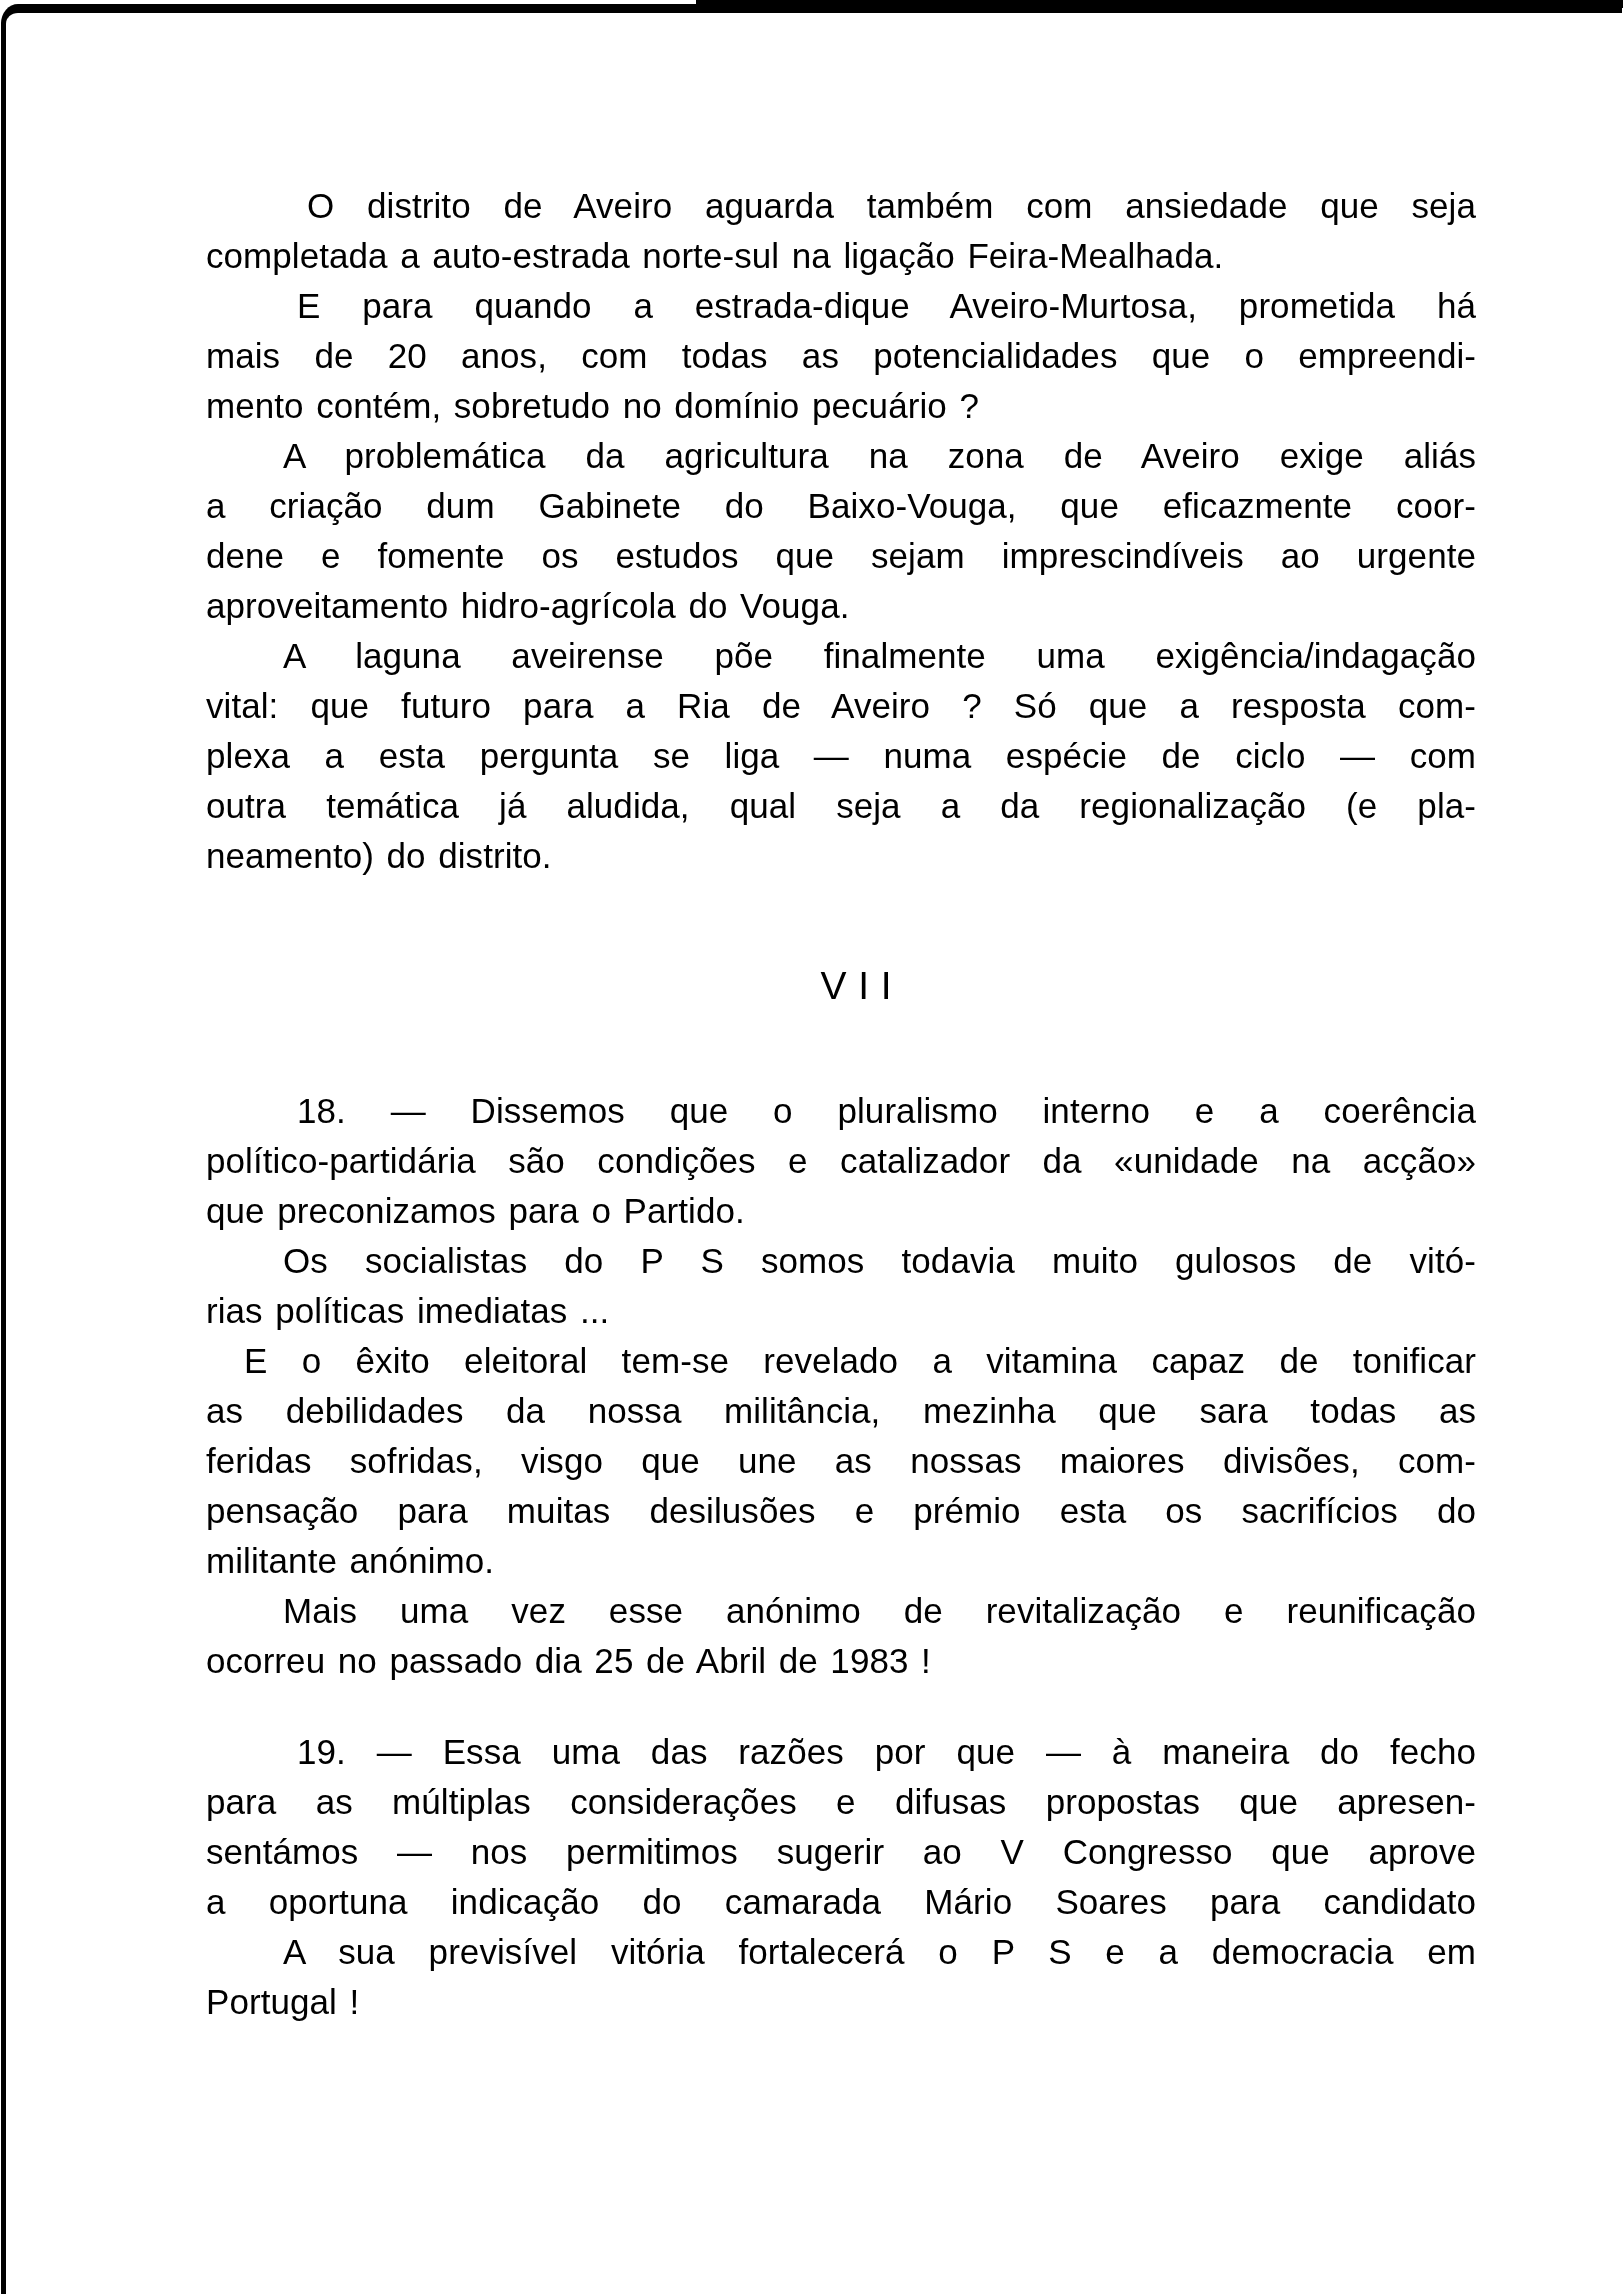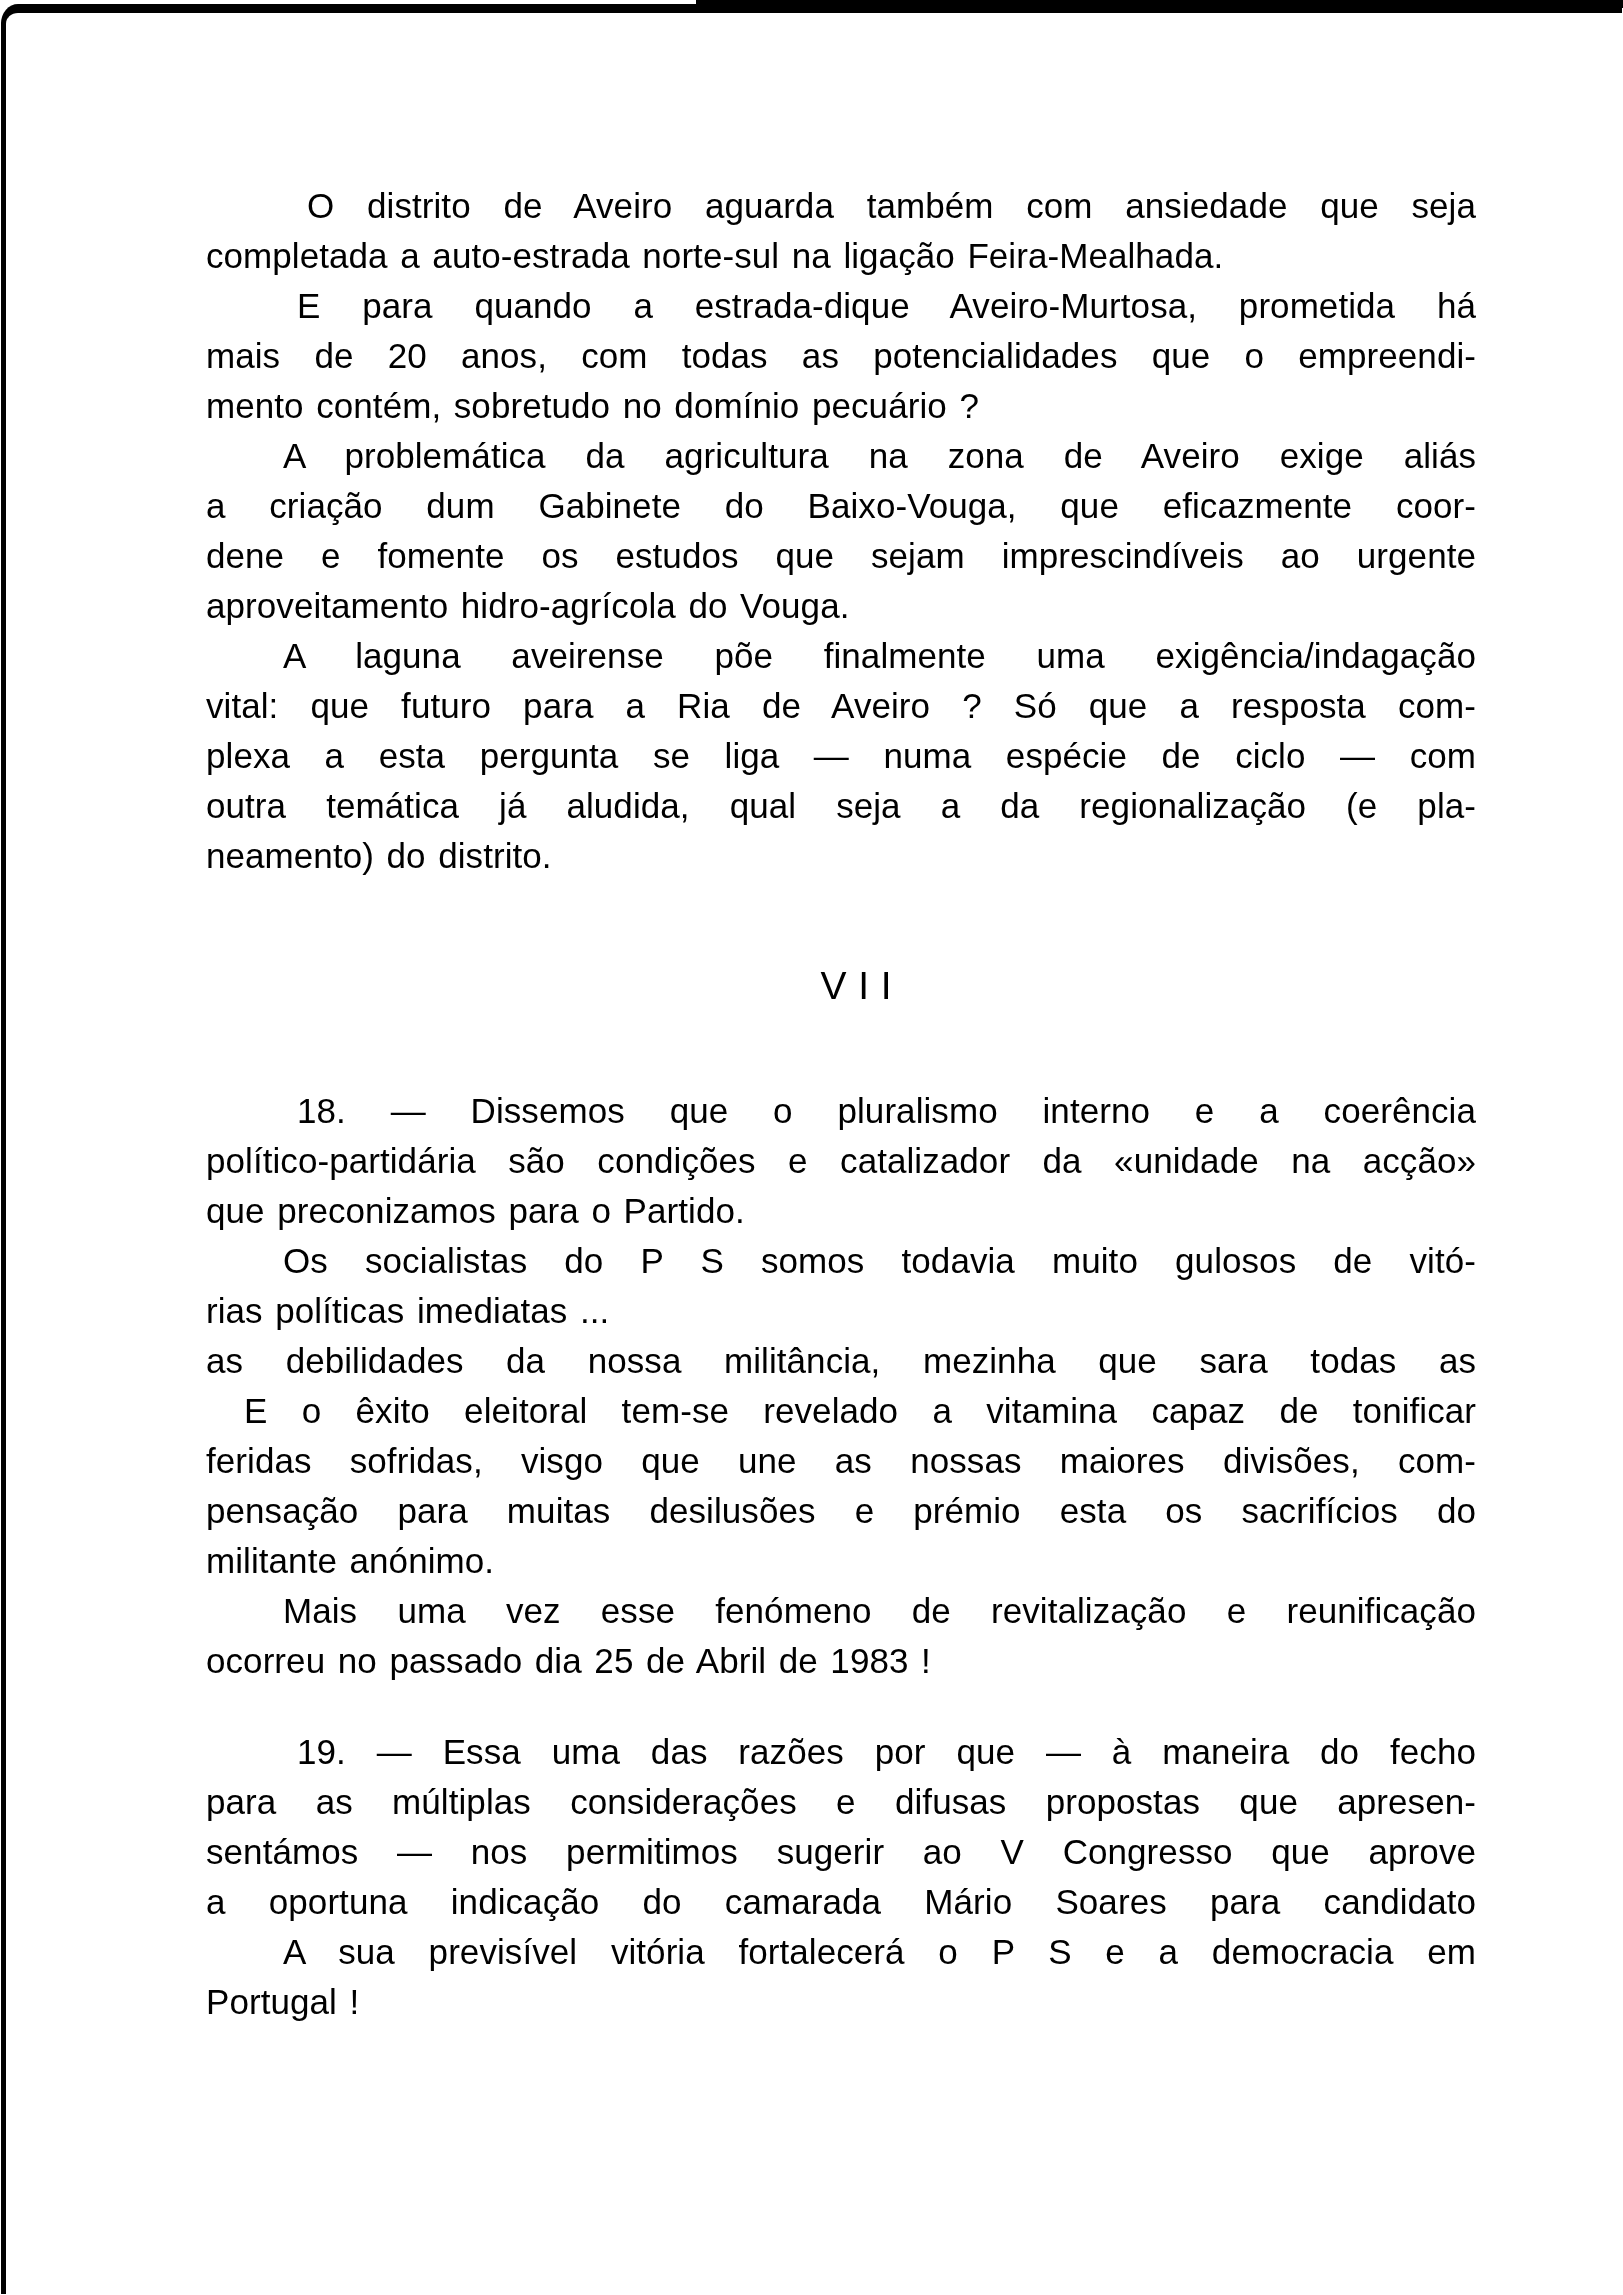--- a/index.html
+++ b/index.html
@@ -115,29 +115,29 @@
       <span class="line">político-partidária são condições e catalizador da «unidade na acção»</span>
       <span class="line end">que preconizamos para o Partido.</span>
     </div>
 
     <div class="para">
       <span class="line ind-c">Os socialistas do P S somos todavia muito gulosos de vitó-</span>
       <span class="line end">rias políticas imediatas ...</span>
     </div>
 
     <div class="para">
+      <span class="line ind-d">E o êxito eleitoral tem-se revelado a vitamina capaz de tonificar</span>
       <span class="line">as debilidades da nossa militância, mezinha que sara todas as</span>
-      <span class="line ind-d">E o êxito eleitoral tem-se revelado a vitamina capaz de tonificar</span>
       <span class="line">feridas sofridas, visgo que une as nossas maiores divisões, com-</span>
       <span class="line">pensação para muitas desilusões e prémio esta os sacrifícios do</span>
       <span class="line end">militante anónimo.</span>
     </div>
 
     <div class="para">
-      <span class="line ind-c">Mais uma vez esse fenómeno de revitalização e reunificação</span>
+      <span class="line ind-c">Mais uma vez esse anónimo de revitalização e reunificação</span>
       <span class="line end">ocorreu no passado dia 25 de Abril de 1983 !</span>
     </div>
 
     <div class="para gap-before">
       <span class="line ind-b">19. — Essa uma das razões por que — à maneira do fecho</span>
       <span class="line">para as múltiplas considerações e difusas propostas que apresen-</span>
       <span class="line">sentámos — nos permitimos sugerir ao V Congresso que aprove</span>
       <span class="line">a oportuna indicação do camarada Mário Soares para candidato</span>
     </div>
 

